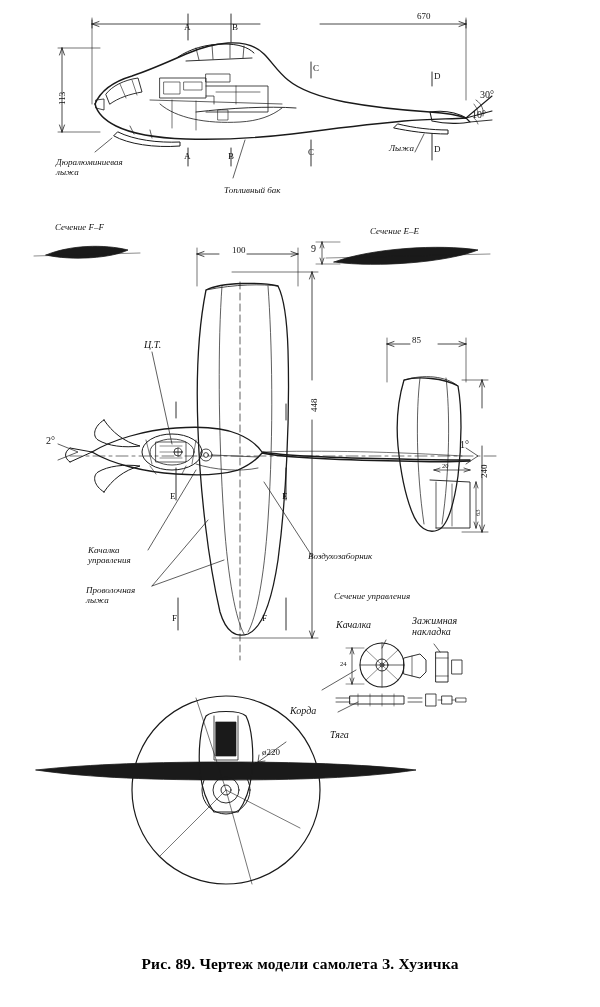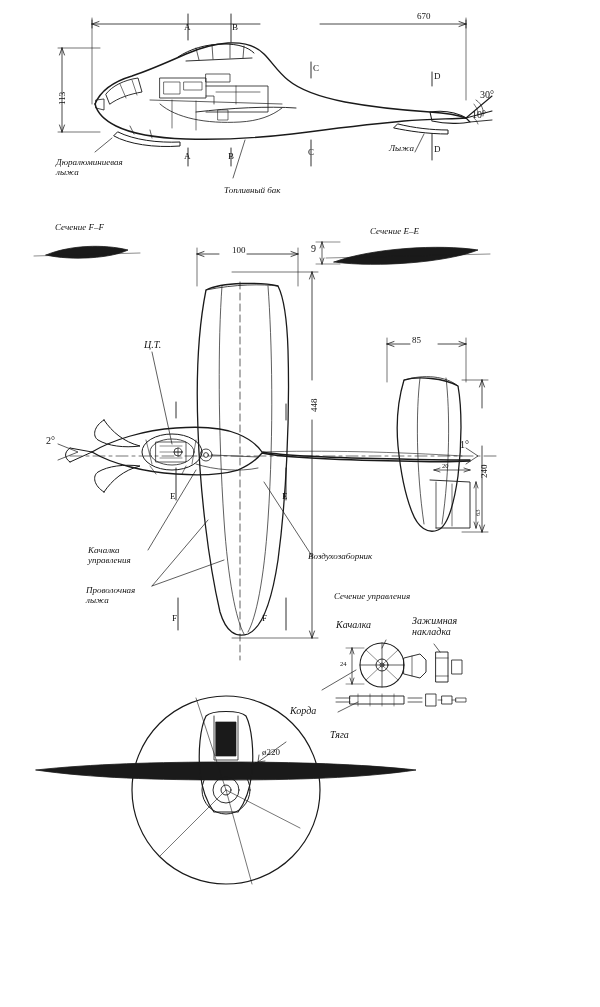--- a/index.html
+++ b/index.html
@@ -382,14 +382,15 @@
   <div class="lbl" style="left:334px; top:592px;">Сечение управления</div>
   <div class="lbl small" style="left:336px; top:620px;">Качалка</div>
   <div class="lbl small" style="left:412px; top:616px;">Зажимная
 накладка</div>
   <div class="lbl small" style="left:290px; top:706px;">Корда</div>
   <div class="lbl small" style="left:330px; top:730px;">Тяга</div>
   <div class="lbl up tiny" style="left:340px; top:660px;">24</div>
 
   <div class="lbl up" style="left:262px; top:748px;">ø220</div>
 
+  <div class="caption">Рис. 89. Чертеж модели самолета З. Хузичка</div>
 
 </div>
 
 </body></html>

